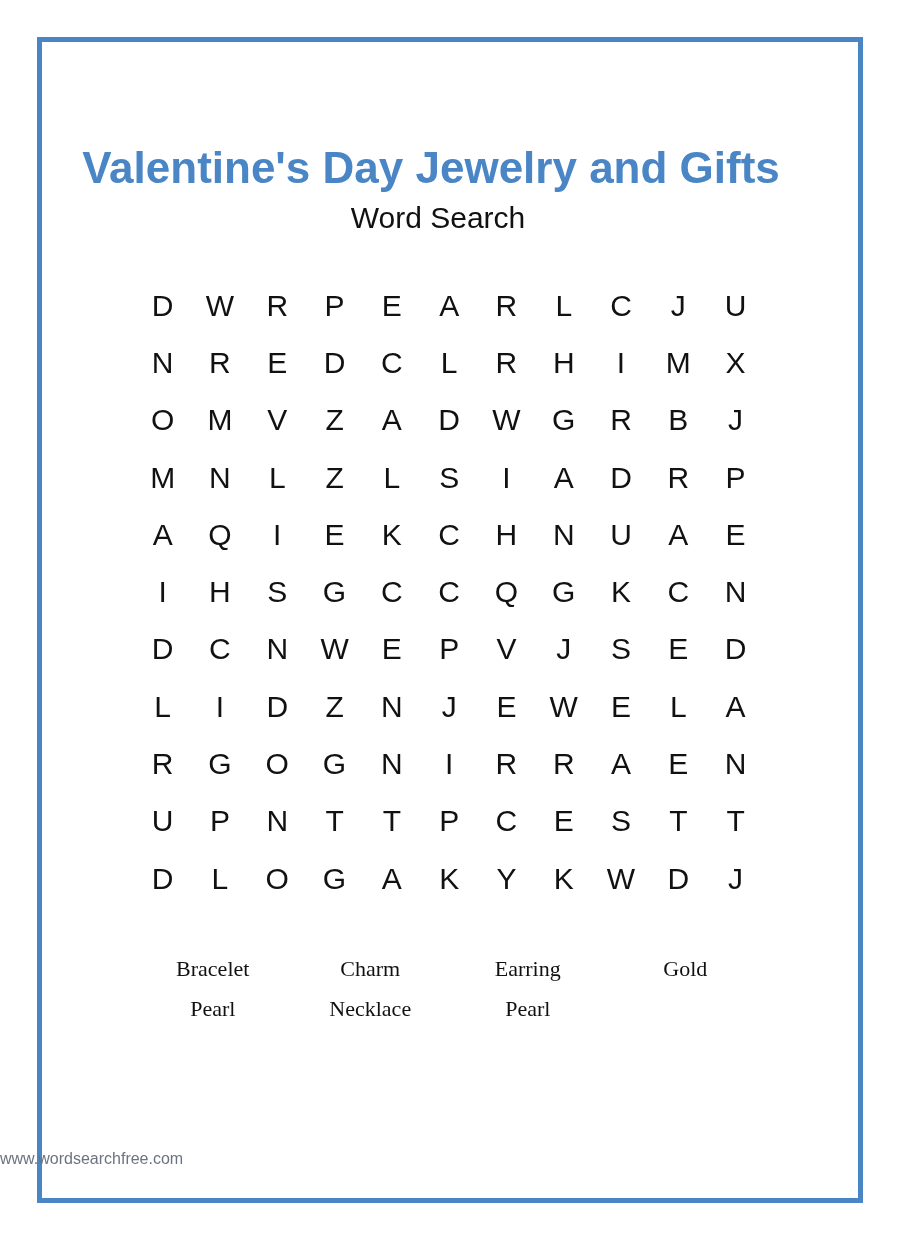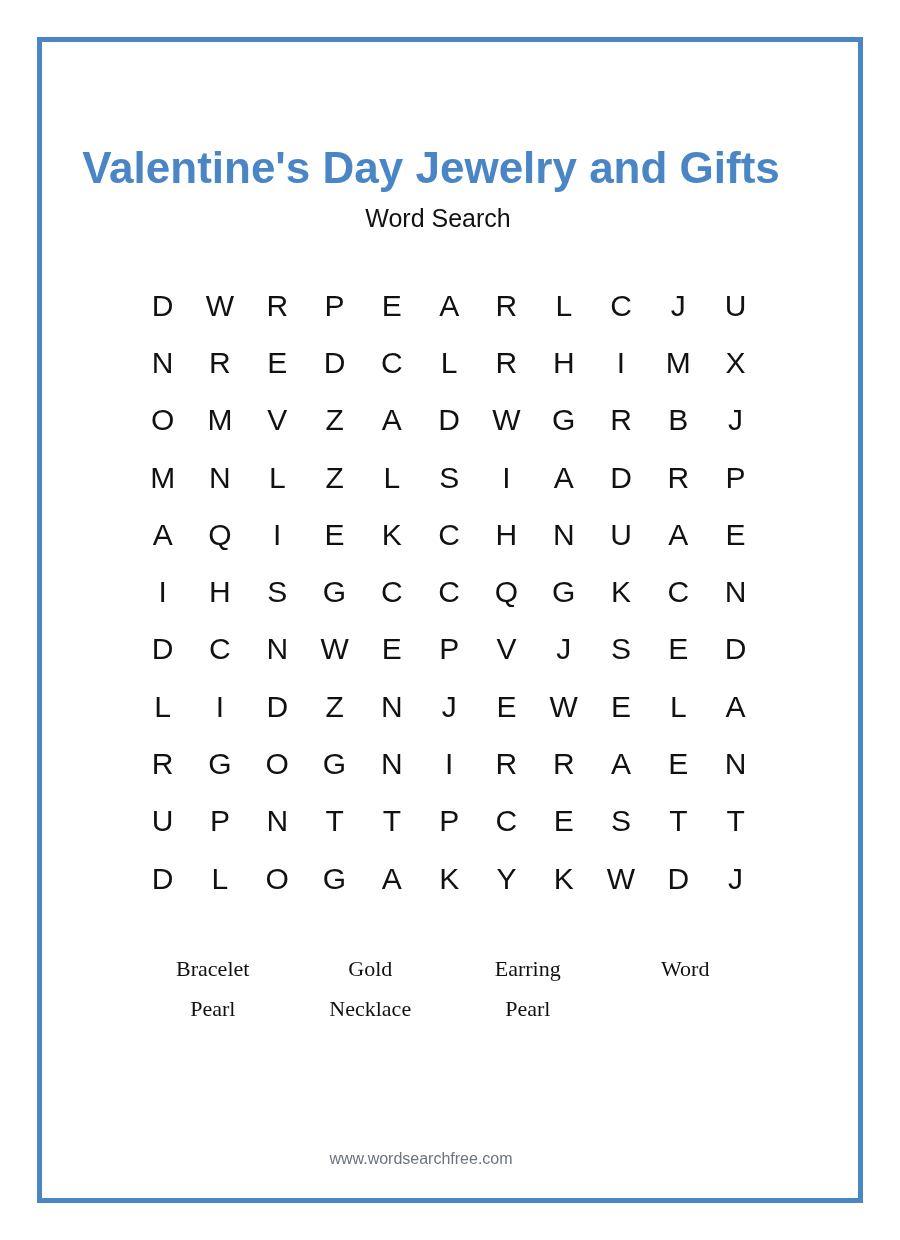--- a/index.html
+++ b/index.html
@@ -3,29 +3,29 @@
 <meta charset="utf-8">
 <style>
   html, body { margin: 0; padding: 0; background: #ffffff; }
   body { width: 900px; height: 1240px; position: relative; overflow: hidden;
          font-family: "Liberation Sans", sans-serif; }
   .frame { position: absolute; left: 37px; top: 37px; width: 816px; height: 1156px;
            border: 5px solid #4a86c5; background: #ffffff; }
   .title { position: absolute; left: 0; top: 140px; width: 862px; text-align: center;
            font-size: 44px; font-weight: bold; color: #4a86c5; line-height: 56px; }
   .subtitle { position: absolute; left: 0; top: 203px; width: 876px; text-align: center;
-              font-size: 25px; color: #111111; line-height: 30px; }
+              font-size: 30px; color: #111111; line-height: 30px; }
   .grid { position: absolute; left: 134px; top: 277px; width: 631px;
           display: grid; grid-template-columns: repeat(11, 57.3px); grid-auto-rows: 57.3px; }
   .cell { display: flex; align-items: center; justify-content: center;
           font-size: 30px; color: #111111; }
   .words { position: absolute; left: 134px; top: 954px; width: 630px;
            display: grid; grid-template-columns: repeat(4, 157.5px); grid-auto-rows: 40px; font-family: Liberation Serif, serif; }
   .word { text-align: center; font-size: 22px; color: #111111; line-height: 30px; }
-  .footer { position: absolute; left: 0; top: 1149px; width: 842px; text-align: center;
+  .footer { position: absolute; left: 0; top: 1149px; width: 842px; 
             font-size: 16px; color: #6b7280; line-height: 20px; }
 </style>
 </head>
 <body>
 
 <div class="frame"></div>
 
 <div class="title">Valentine's Day Jewelry and Gifts</div>
 <div class="subtitle">Word Search</div>
 
@@ -148,21 +148,21 @@
     <div class="cell">K</div>
     <div class="cell">Y</div>
     <div class="cell">K</div>
     <div class="cell">W</div>
     <div class="cell">D</div>
     <div class="cell">J</div>
   </div>
 
 <div class="words" id="word-list">
     <div class="word">Bracelet</div>
+    <div class="word">Charm</div>
+    <div class="word">Earring</div>
     <div class="word">Gold</div>
-    <div class="word">Earring</div>
-    <div class="word">Word</div>
     <div class="word">Pearl</div>
     <div class="word">Necklace</div>
     <div class="word">Pearl</div>
   </div>
 
 <div class="footer">www.wordsearchfree.com</div>
 
 </body></html>

